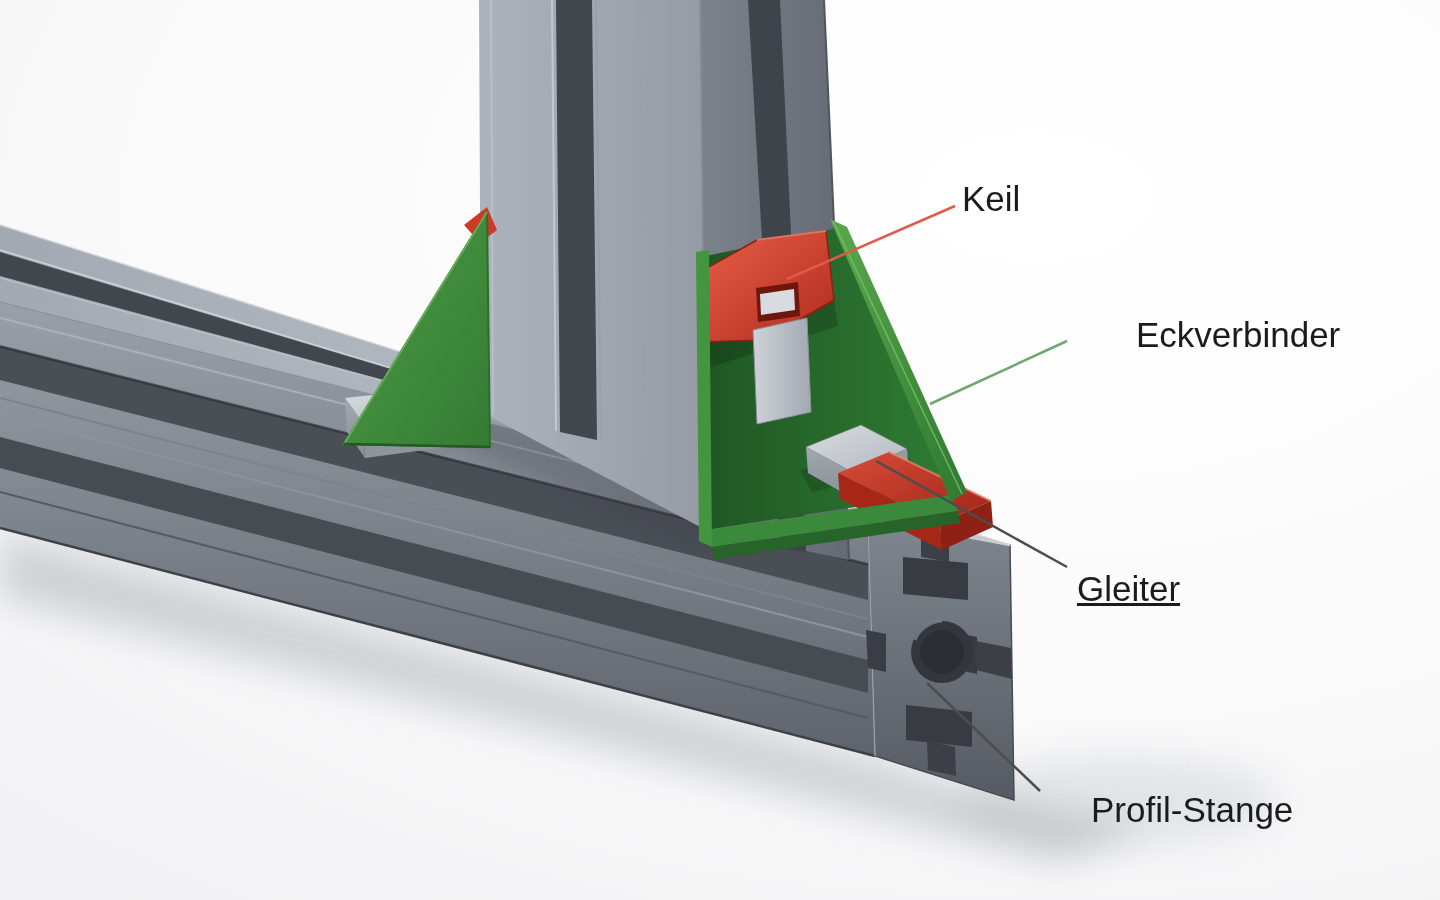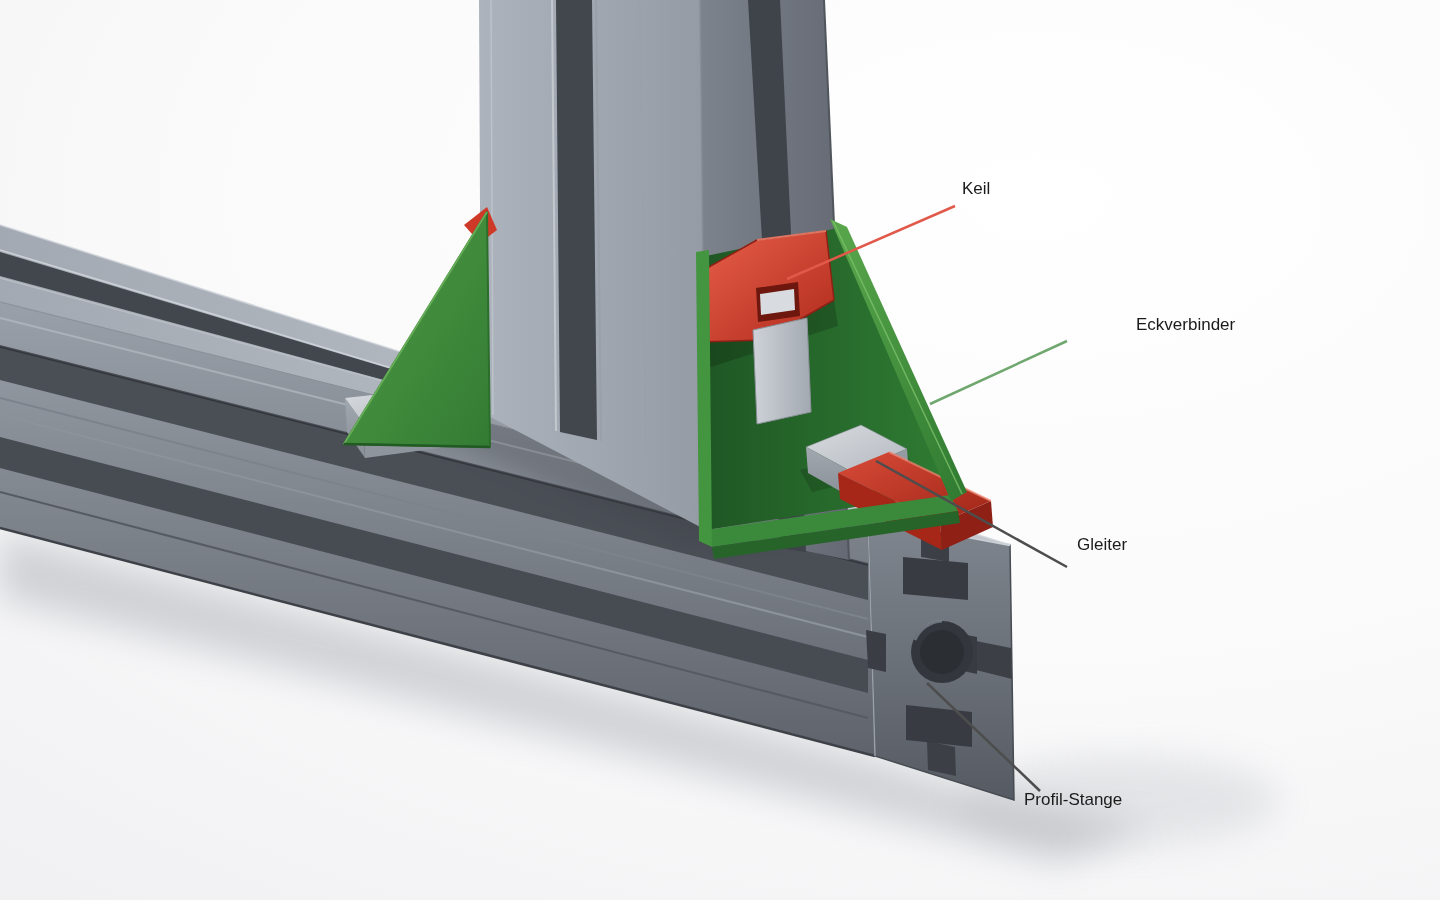--- a/index.html
+++ b/index.html
@@ -7,21 +7,21 @@
     width:1440px;height:900px;overflow:hidden;
     font-family:"Liberation Sans", sans-serif;
   }
   .stage{
     position:relative;width:1440px;height:900px;overflow:hidden;
     background:radial-gradient(130% 120% at 72% 22%, #ffffff 0%, #fafafb 45%, #ededef 100%);
   }
   .stage svg{position:absolute;left:0;top:0;}
   .label{
     position:absolute;
-    font-size:17px;line-height:1.1;color:#1b1b1b;
+    font-size:35px;line-height:1.1;color:#1b1b1b;
     white-space:nowrap;
   }
 </style>
 </head>
 <body>
 
 <div class="stage">
 
 <svg width="1440" height="900" viewBox="0 0 1440 900">
   <defs>
@@ -189,16 +189,16 @@
   <g>
     <line x1="955" y1="206" x2="787" y2="279" stroke-width="2.5" stroke="#e0594a"></line>
     <line x1="1067" y1="341" x2="930" y2="404" stroke-width="2.5" stroke="#6fa76f"></line>
     <line x1="1067" y1="567" x2="876" y2="461" stroke-width="2.5" stroke="#4d4d4d"></line>
     <line x1="1040" y1="791" x2="927" y2="683" stroke-width="2.5" stroke="#4d4d4d"></line>
   </g>
 </svg>
 
 <div class="label" style="left:962px;top:180px;">Keil</div>
 <div class="label" style="left:1136px;top:316px;">Eckverbinder</div>
-<div class="label" style="left:1077px;top:536px;">Gleiter</div>
-<div class="label" style="left:1024px;top:791px;text-align:center;">Profil-Stange</div>
+<div class="label" style="left:1077px;top:570px;text-decoration:underline;">Gleiter</div>
+<div class="label" style="left:1091px;top:791px;text-align:center;">Profil-Stange</div>
 
 </div>
 
 </body></html>

